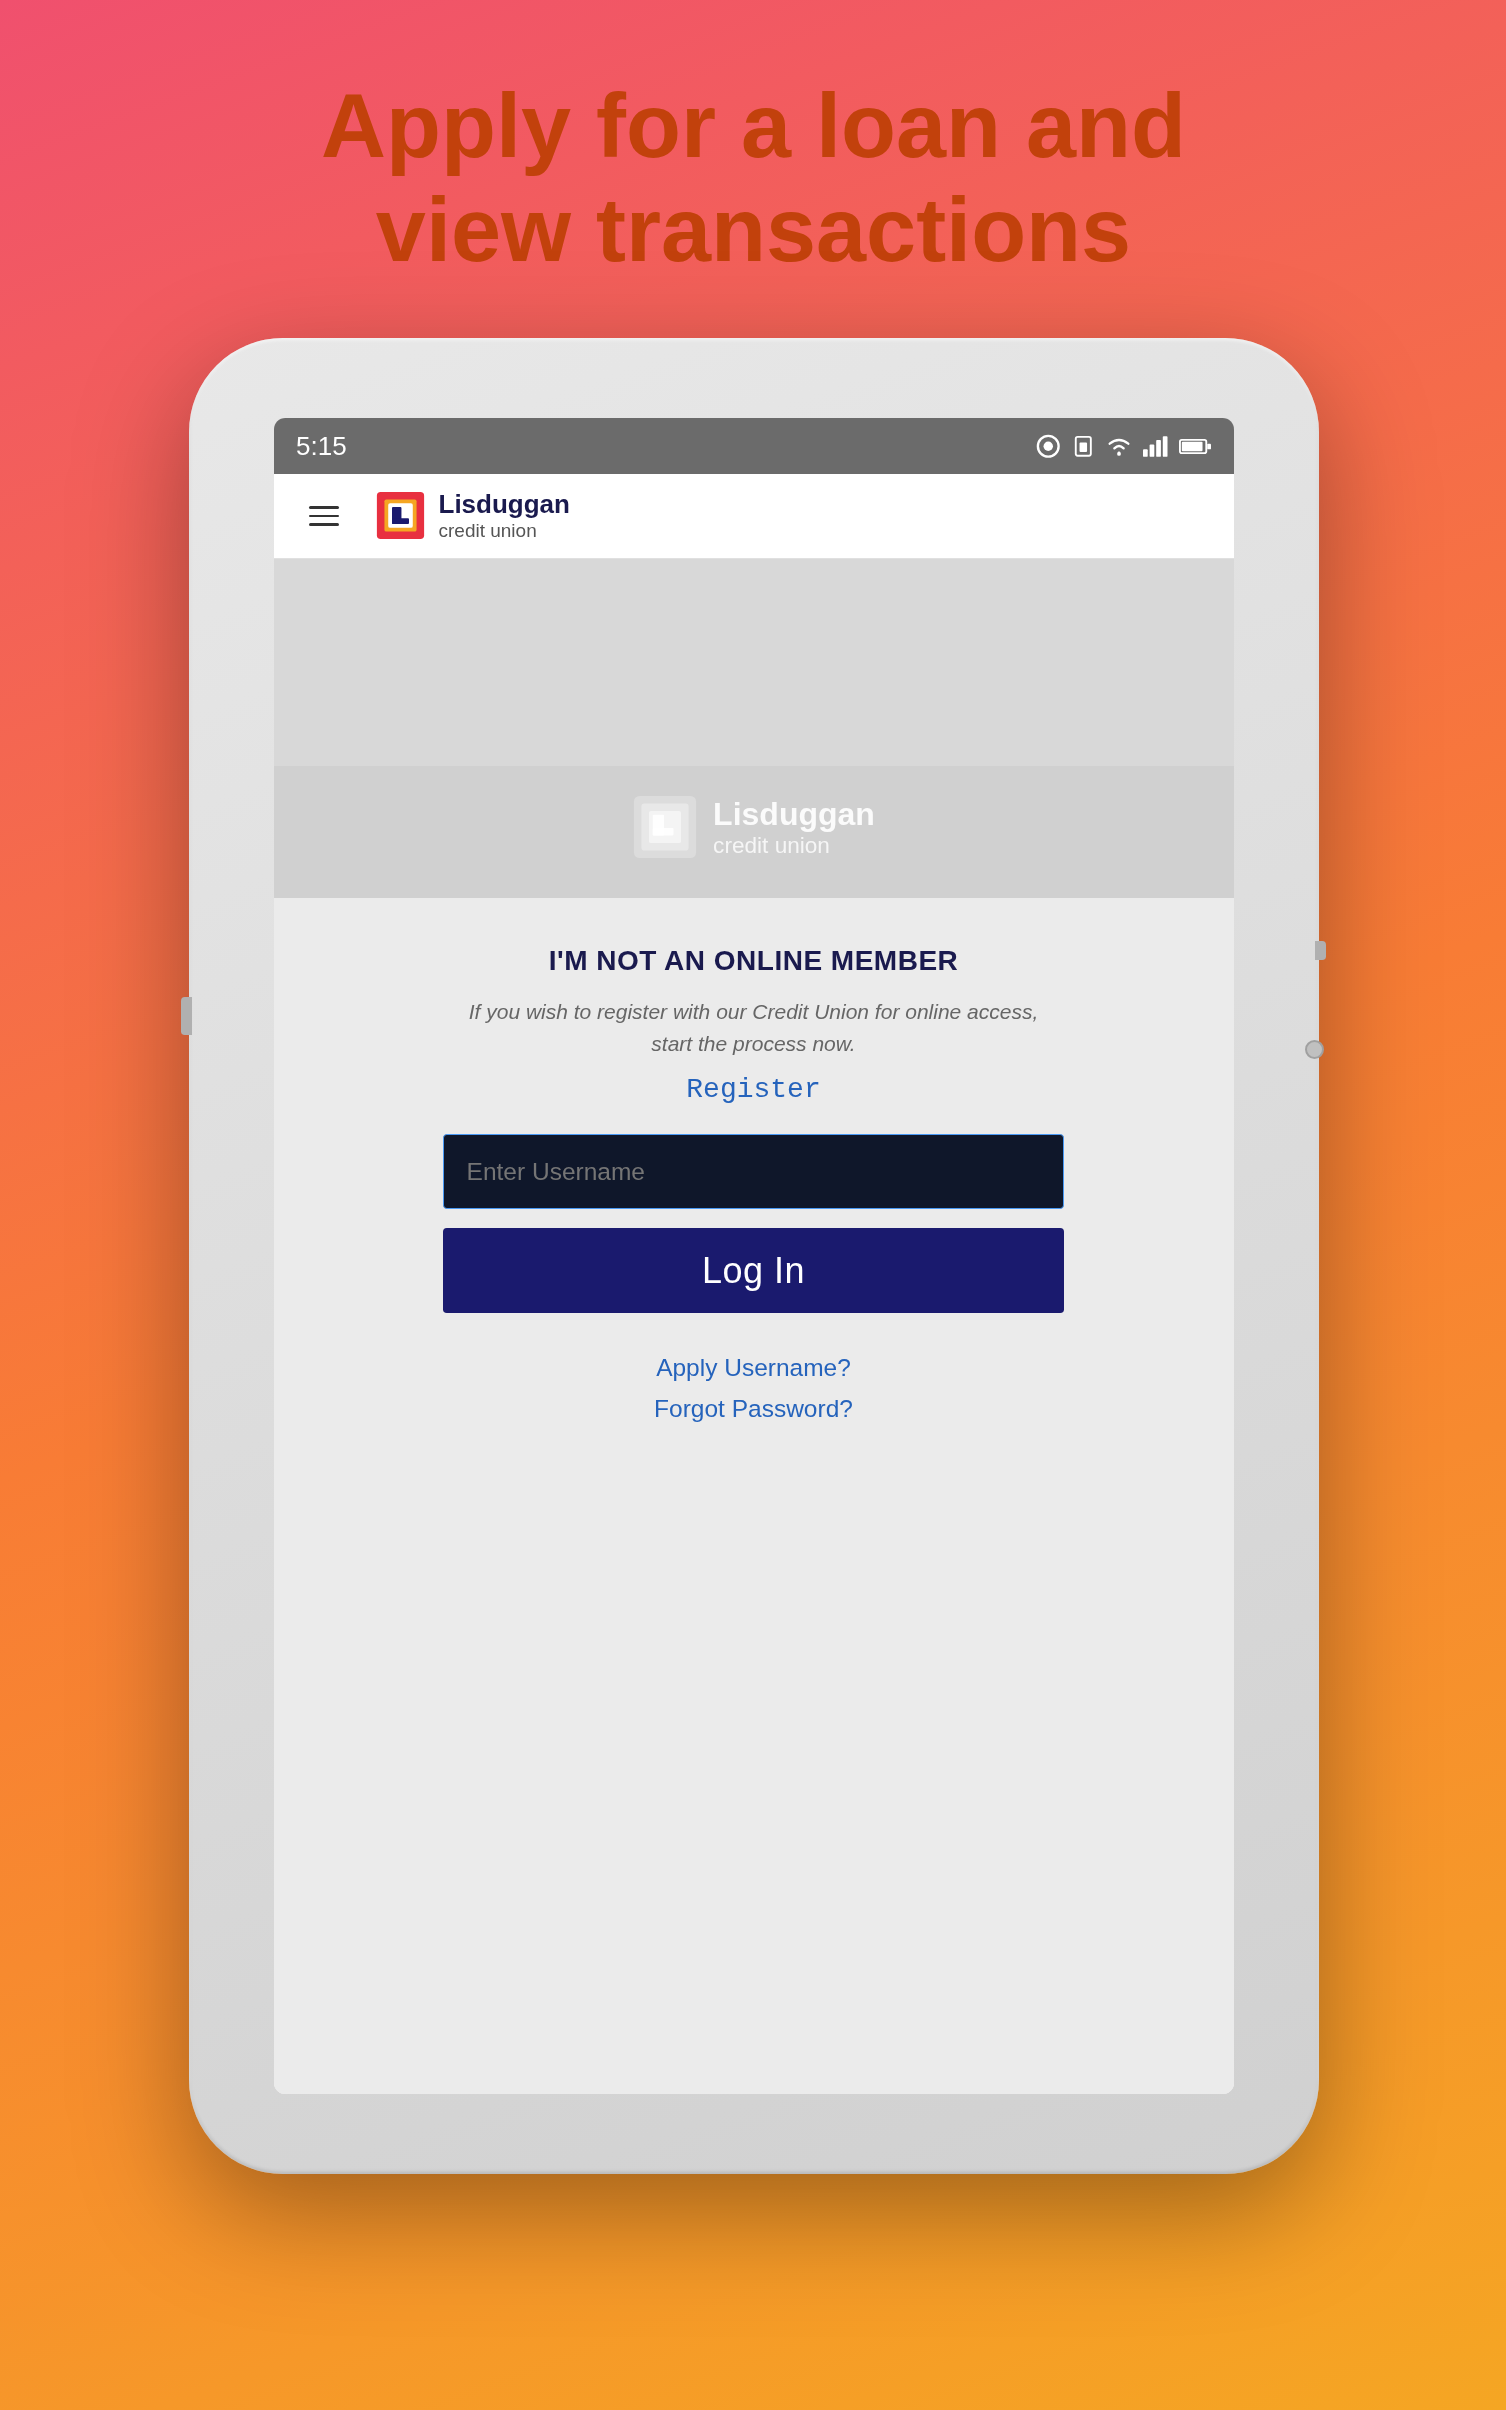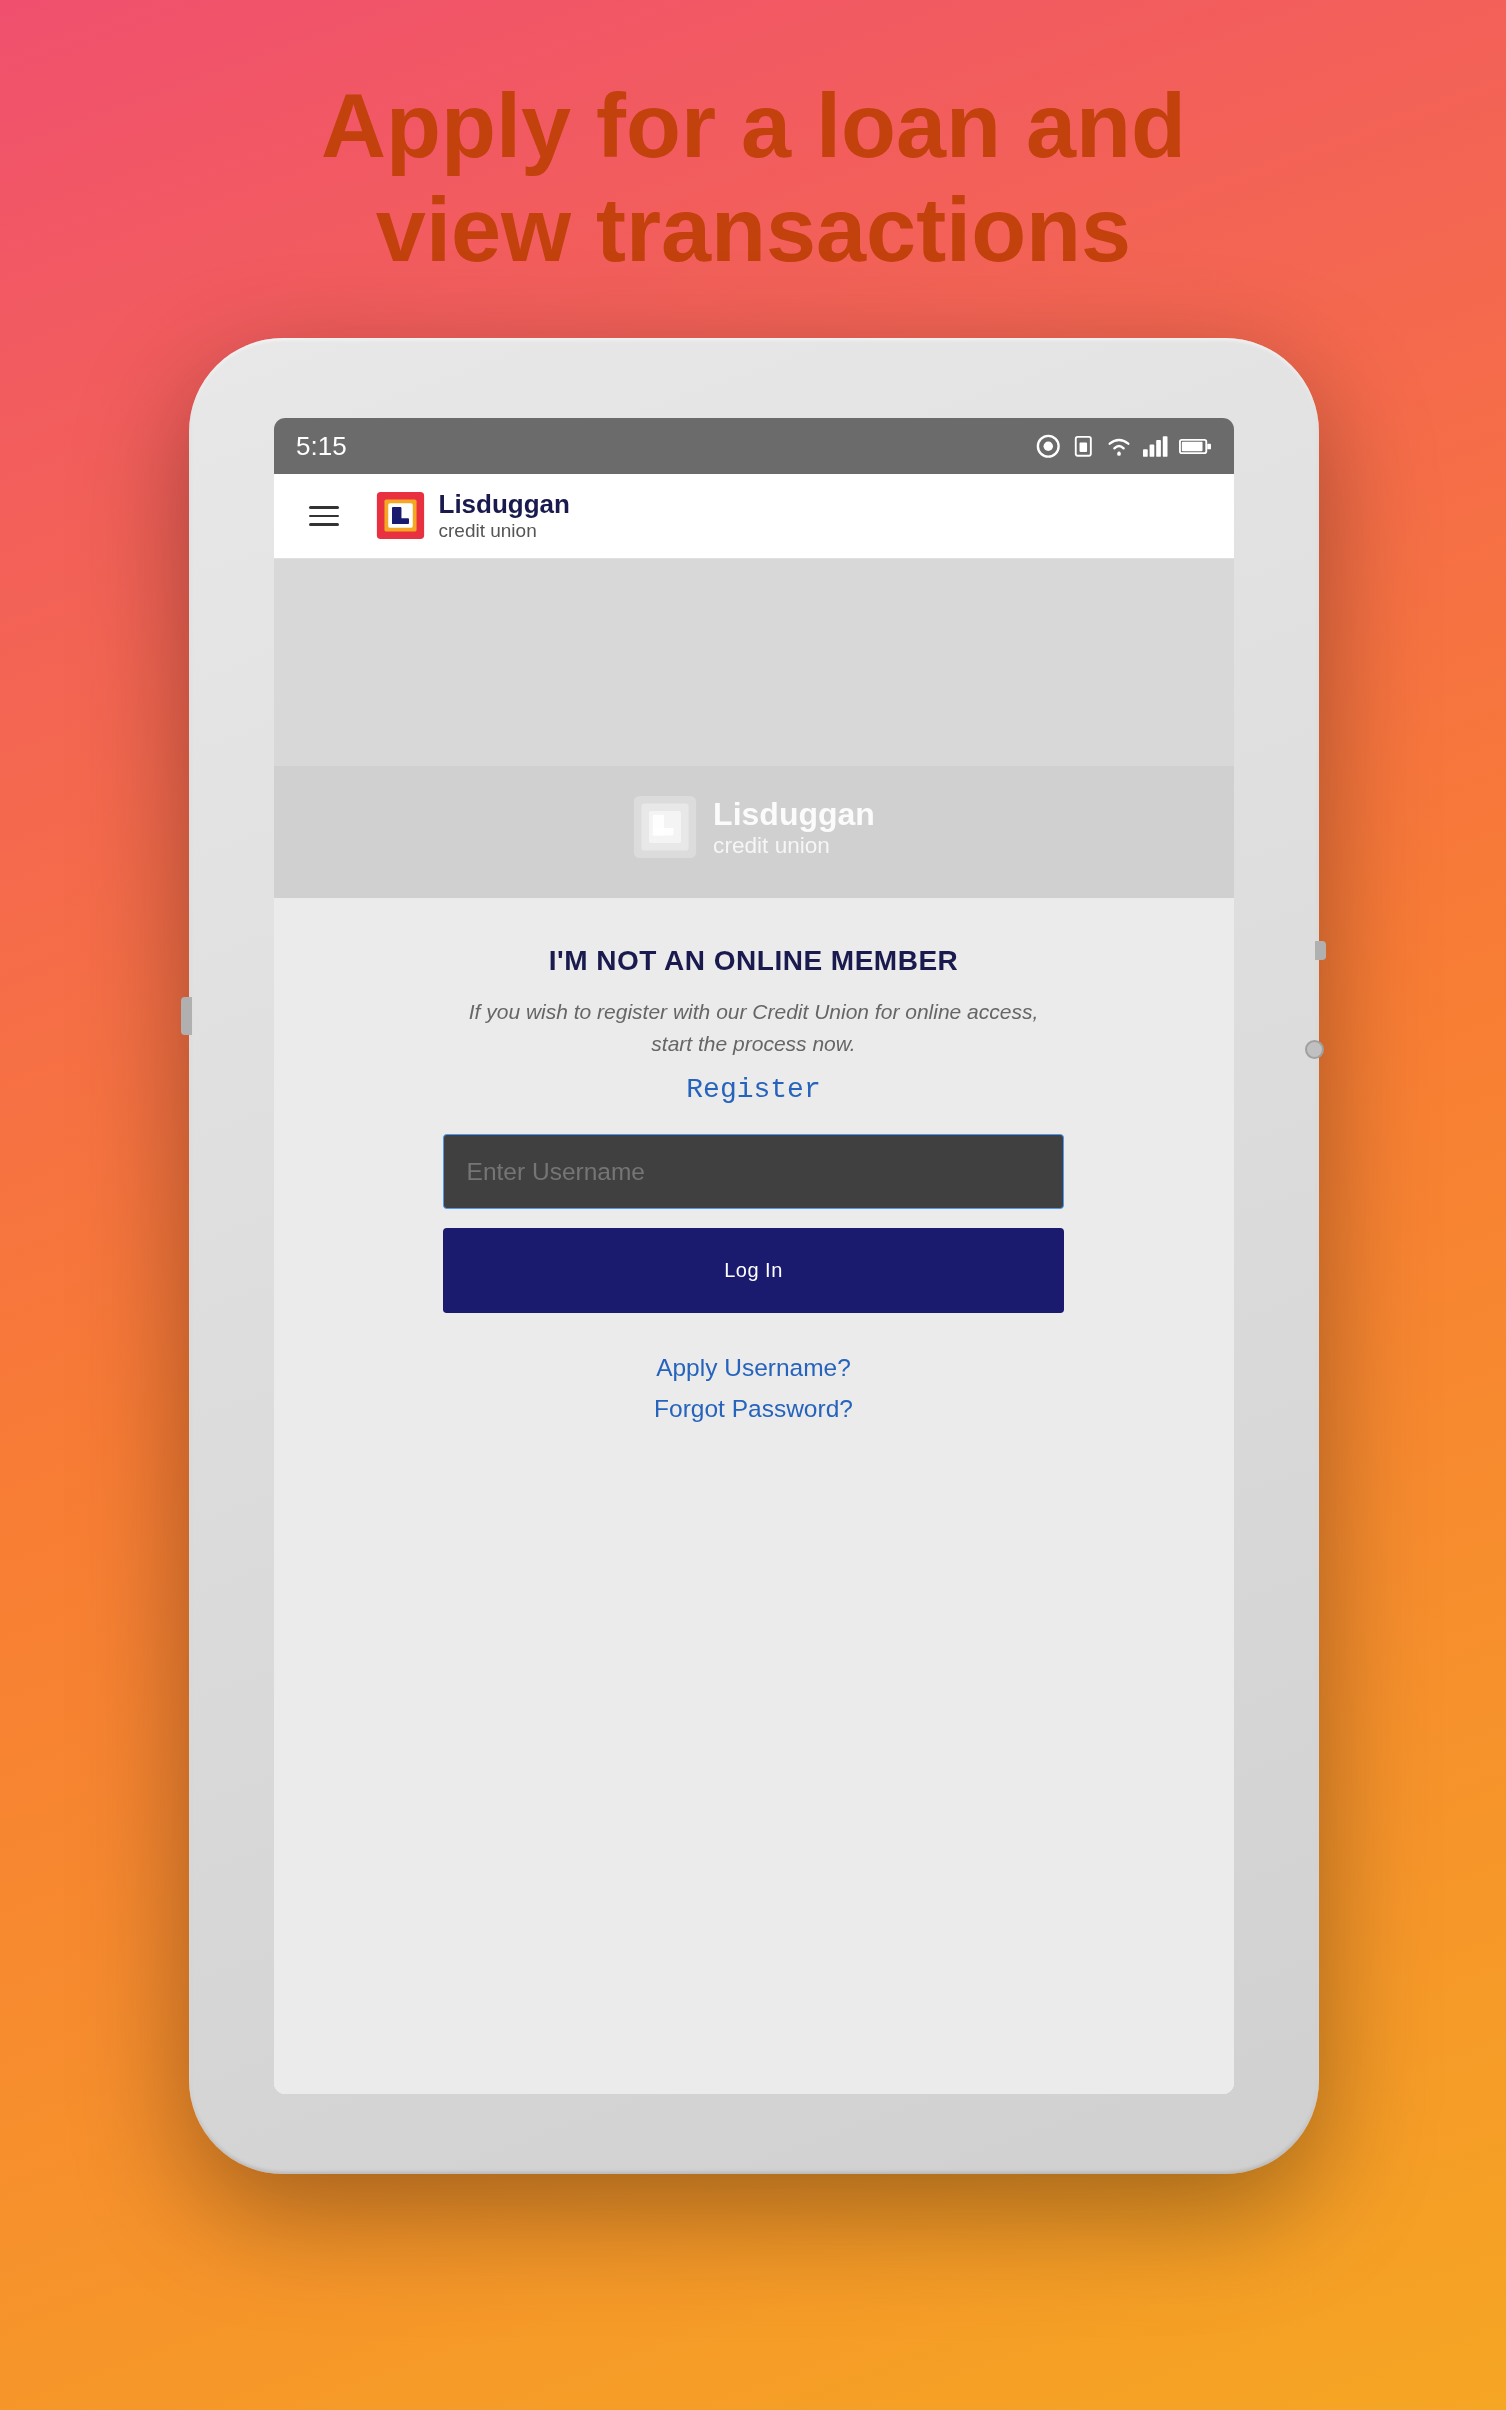--- a/index.html
+++ b/index.html
@@ -252,23 +252,23 @@
 
         <div style="font-size:28px;font-weight:700;color:#1a1a4e;text-transform:uppercase;letter-spacing:0.5px;margin-bottom:19px;text-align:center;">I'M NOT AN ONLINE MEMBER</div>
 
         <div style="text-align:center;margin-bottom:15px;font-style:italic;">
           <span style="font-size:21px;color:#666;display:block;line-height:1.5;">If you wish to register with our Credit Union for online access,</span>
           <span style="font-size:21px;color:#666;display:block;line-height:1.5;">start the process now.</span>
         </div>
 
         <a style="font-size:28px;color:#2563bc;text-decoration:none;margin-bottom:29px;display:block;cursor:pointer;font-family:Liberation Mono, monospace;">Register</a>
 
-        <input type="text" style="width: 621px; height: 75px; border: 1.9px solid rgb(74, 154, 245); border-radius: 3.8px; background: #404040; font-size: 24.5px; padding: 0px 22.6px; color: rgb(170, 170, 170); outline: none; margin-bottom: 19px; display: block;" placeholder="Enter Username">
-
-        <button style="width:621px;height:85px;background:#1a1a6e;color:white;font-size:20px;font-weight:500;border:none;border-radius:3.8px;cursor:pointer;margin-bottom:41px;letter-spacing:0.5px;">Log In</button>
+        <input type="text" style="width: 621px; height: 75px; border: 1.9px solid rgb(74, 154, 245); border-radius: 3.8px; background: #0f172a; font-size: 24.5px; padding: 0px 22.6px; color: rgb(170, 170, 170); outline: none; margin-bottom: 19px; display: block;" placeholder="Enter Username">
+
+        <button style="width:621px;height:85px;background:#1a1a6e;color:white;font-size:36px;font-weight:500;border:none;border-radius:3.8px;cursor:pointer;margin-bottom:41px;letter-spacing:0.5px;">Log In</button>
 
         <a style="font-size:24.5px;color:#2563bc;text-decoration:none;display:block;text-align:center;margin-bottom:13px;cursor:pointer;">Apply Username?</a>
 
         <a style="font-size:24.5px;color:#2563bc;text-decoration:none;display:block;text-align:center;cursor:pointer;">Forgot Password?</a>
 
       </div>
     </div>
 
   </div>
 

